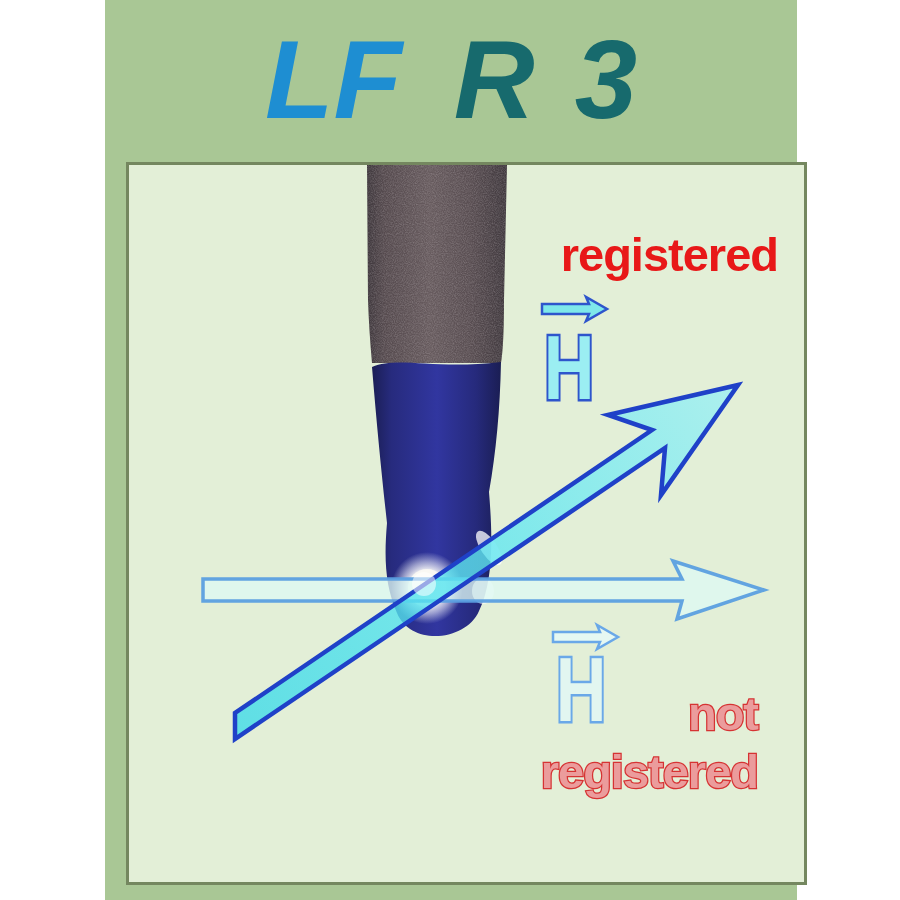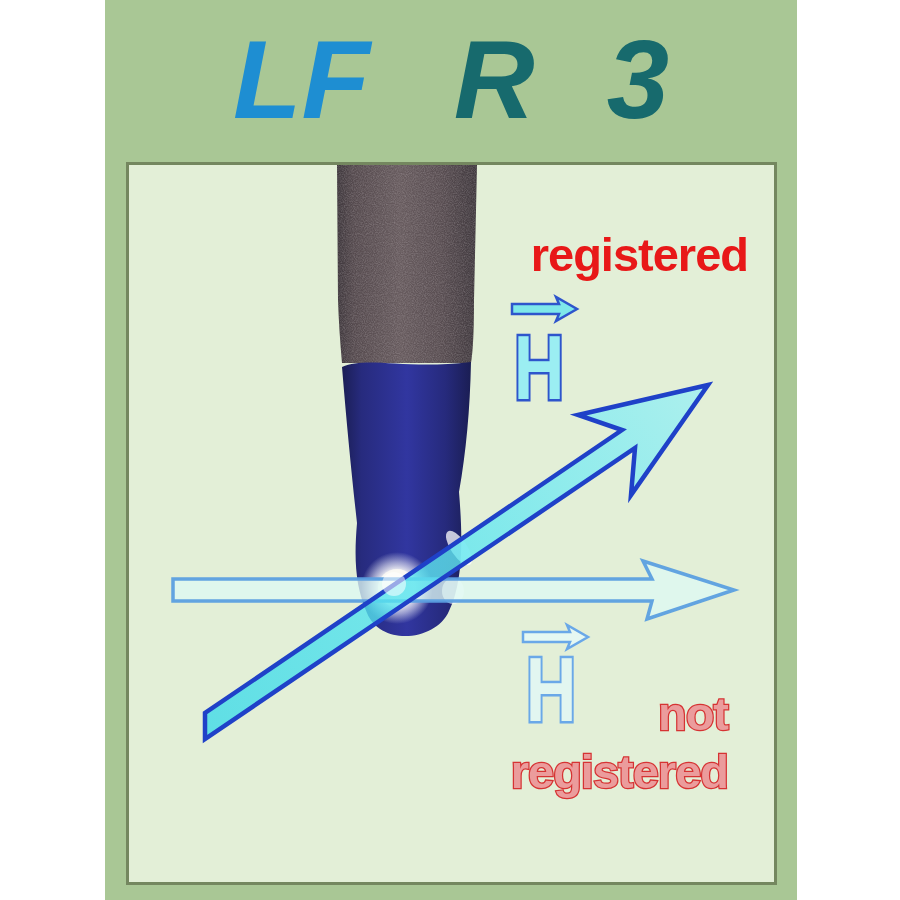--- a/index.html
+++ b/index.html
@@ -10,30 +10,30 @@
   }
   .panel {
     position: absolute; left: 105px; top: 0; width: 692px; height: 900px;
     background: #a9c795;
   }
   .title {
     position: absolute; left: 0; top: 16px; width: 692px;
     display: flex; justify-content: center; align-items: flex-start;
     font-size: 112px; line-height: 1.15; font-weight: bold; font-style: italic;
     white-space: pre;
-    gap: 32px;
   }
   .t-lf { color: #1e8ed2; margin-right: 52px; }
   .t-r  { color: #176a6d; margin-right: 40px; }
   .t-3  { color: #176a6d; }
   .figure-frame {
     position: absolute; left: 21px; top: 162px;
     width: 645px; height: 717px;
     border: 3px solid #74875f;
     background: #e3efd7;
+    padding-left: 30px;
   }
   .figure-frame svg { display: block; }
   text { font-family: "Liberation Sans", "DejaVu Sans", sans-serif; }
 </style>
 </head>
 <body>
 
 <div class="stage">
   <div class="panel">
 

